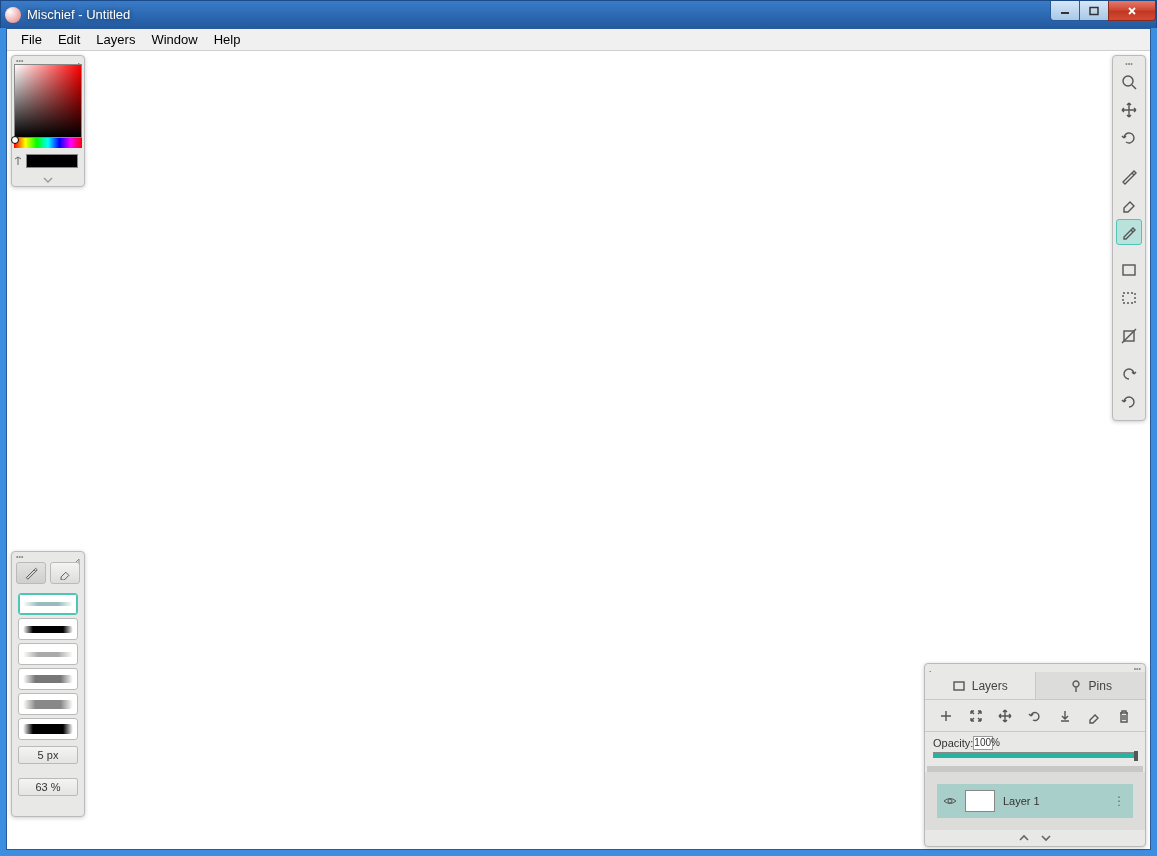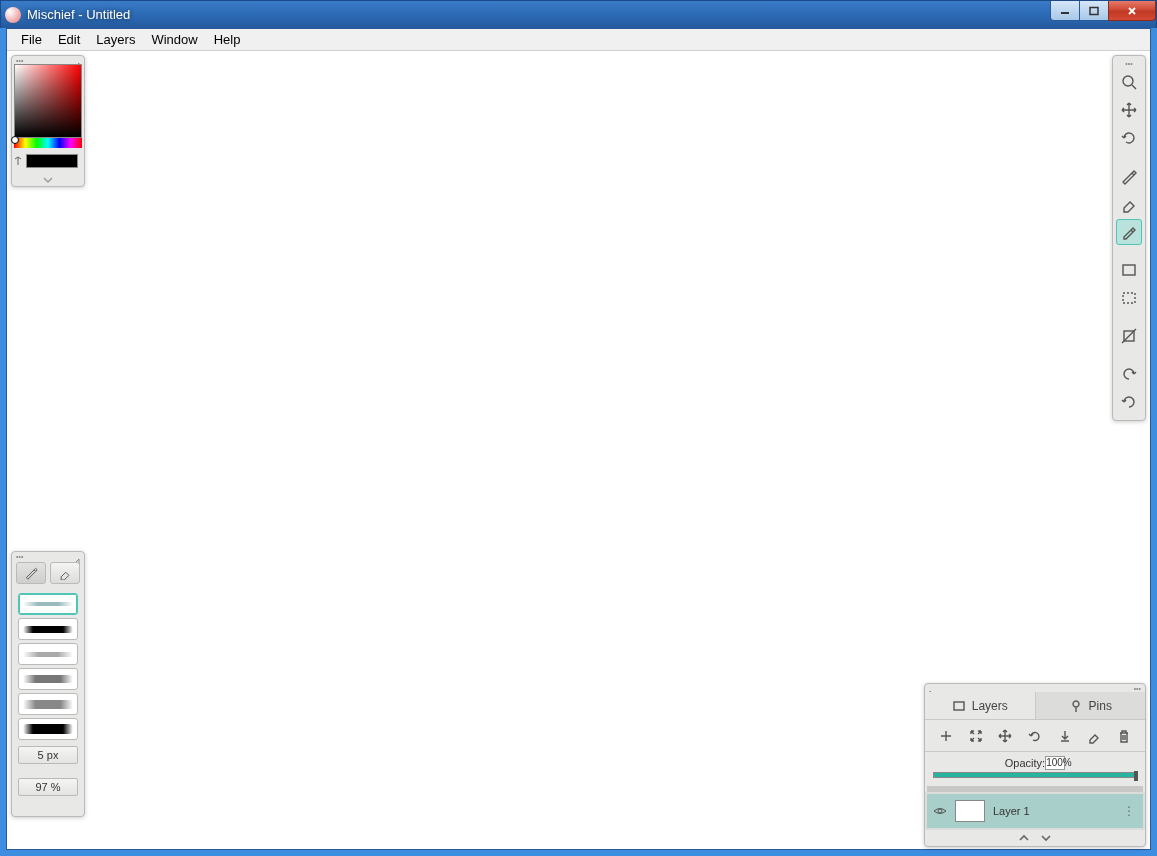--- a/index.html
+++ b/index.html
@@ -61,25 +61,25 @@
 
 .layers-panel { right: 4px; bottom: 2px; width: 222px; }
 .layers-tabs { display: flex; height: 28px; border-bottom: 1px solid #c8c8c6; }
 .ltab { flex: 1; display: flex; align-items: center; justify-content: center; gap: 6px; font-size: 12px; color: #444; }
 .ltab.active { background: #e8e8e6; }
 .ltab.inactive { background: #dcdcda; border-left: 1px solid #c8c8c6; }
 .ltab svg { width: 14px; height: 14px; stroke: #555; fill: none; stroke-width: 1.4; }
 .layer-actions { display: flex; justify-content: space-around; align-items: center; height: 32px; padding: 0 6px; border-bottom: 1px solid #c8c8c6; }
 .layer-actions .la-btn { width: 22px; height: 22px; display: flex; align-items: center; justify-content: center; }
 .layer-actions svg { width: 16px; height: 16px; stroke: #555; fill: none; stroke-width: 1.4; }
-.opacity-row { padding: 4px 8px 2px; display: flex; justify-content: center; align-items: center; font-size: 11px; color: #333; }
+.opacity-row { padding: 4px 8px 2px; display: flex; justify-content: flex-start; align-items: center; font-size: 11px; color: #333; }
 .opacity-val { width: 20px; height: 14px; border: 1px solid #999; background: #fff; font-size: 10px; text-align: right; padding-right: 2px; }
 .opacity-slider { margin: 0 8px 8px; height: 6px; background: #26b3a0; border: 1px solid #888; position: relative; }
 .opacity-slider .knob { position: absolute; right: -2px; top: -2px; width: 4px; height: 10px; background: #555; }
-.layer-list { background: #dcdcda; padding: 2px; }
+.layer-list { background: #dcdcda; padding: 12px; }
 .layer-row { display: flex; align-items: center; height: 34px; padding: 0 6px; gap: 8px; font-size: 11px; color: #333; position: relative; }
 .layer-row.selected { background: #a8cfca; }
 .layer-row.paper { background: #e8e8e6; }
 .eye { width: 14px; height: 14px; }
 .thumb { width: 30px; height: 22px; background: #fff; border: 1px solid #888; }
 .layer-menu { position: absolute; right: 8px; color: #666; font-size: 12px; }
 .layers-scroll-ind { height: 6px; background: #c8c8c6; margin-left: 2px; margin-right: 2px; }
 .layers-footer-nav { display: flex; justify-content: center; gap: 10px; padding: 3px 0; }
 .layers-footer-nav svg { width: 12px; height: 10px; stroke: #666; fill: none; stroke-width: 1.6; }
 </style>
@@ -177,21 +177,21 @@
     <div class="brush-preset">
         <div class="brush-stroke" style="background:linear-gradient(90deg,transparent,#777 25%,#777 75%,transparent);height:8px"></div>
       </div>
     <div class="brush-preset">
         <div class="brush-stroke" style="background:linear-gradient(90deg,transparent,#888 25%,#888 75%,transparent);height:9px"></div>
       </div>
     <div class="brush-preset">
         <div class="brush-stroke" style="background:linear-gradient(90deg,transparent,#000 20%,#000 80%,transparent);height:10px"></div>
       </div>
     <div class="brush-field">5 px</div>
-    <div class="brush-field">97 %</div>
+    <div class="brush-field">63 %</div>
   </div>
 
   <div class="panel tool-panel">
     <div class="panel-grip" style="justify-content:center">
         <span class="grip-dots">•••</span>
       </div>
     <div class="tool-btn">
         <svg viewBox="0 0 18 18">
           <circle cx="8" cy="8" r="5"></circle>
           <line x1="12" y1="12" x2="16" y2="16"></line>

